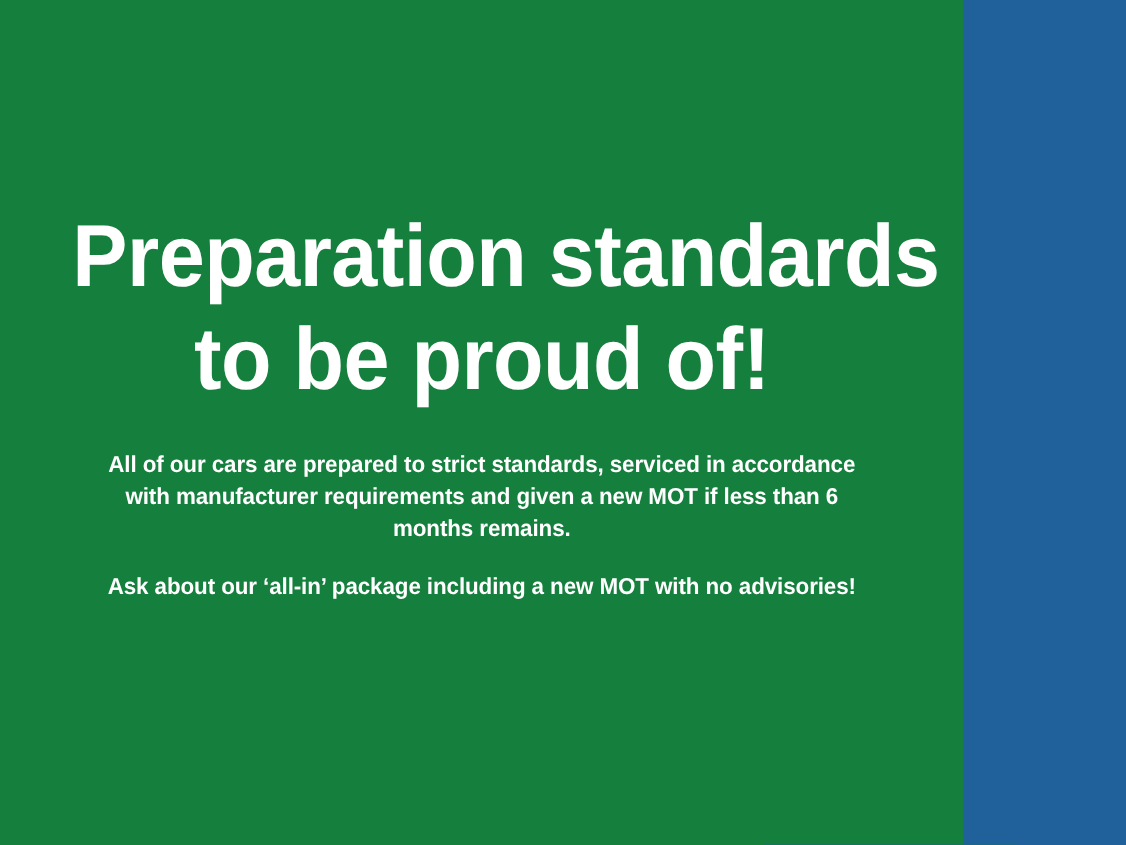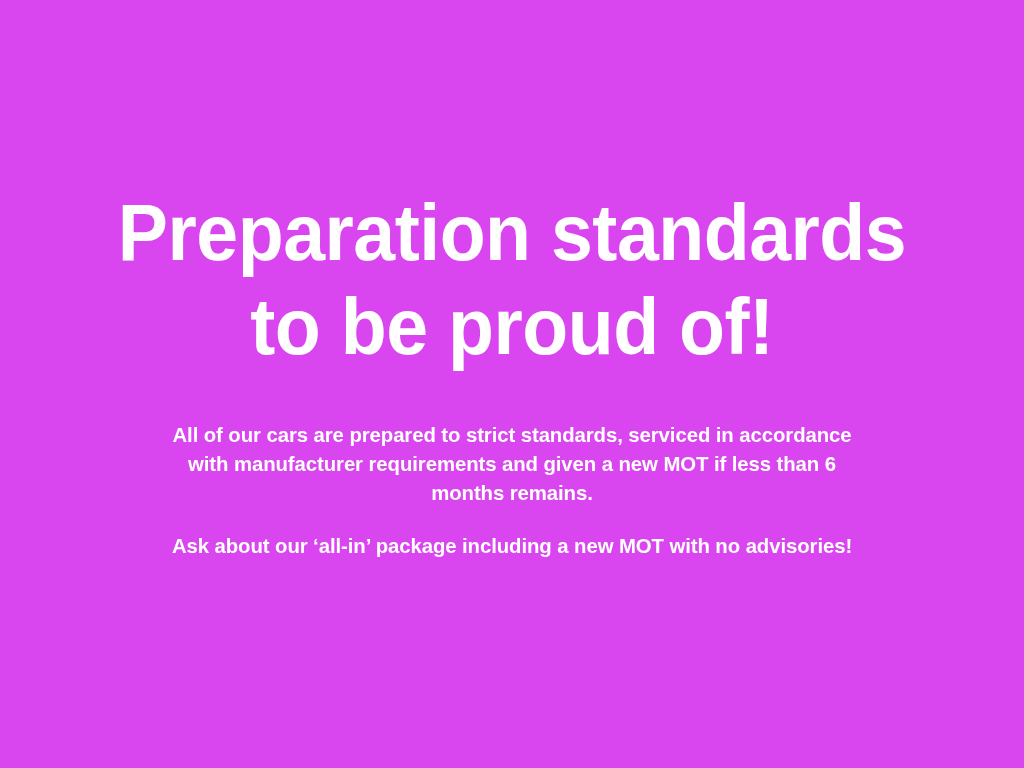--- a/index.html
+++ b/index.html
@@ -12,23 +12,23 @@
     width: 1024px;
     height: 768px;
     overflow: hidden;
     background: #20609b;
     font-family: "Liberation Sans", "DejaVu Sans", sans-serif;
     -webkit-font-smoothing: antialiased;
   }
 
   .slide {
     position: relative;
-    width: 1024px;
+    width: 876px;
     height: 768px;
-    background: #d946ef;
+    background: #15803d;
     box-sizing: border-box;
   }
 
   .content {
     position: absolute;
     left: 0;
     right: 0;
     top: 186px;
     padding: 0 42px;
     text-align: center;
@@ -47,21 +47,21 @@
     transform-origin: center top;
     white-space: nowrap;
   }
 
   .headline-line {
     display: block;
   }
 
   
   .body-block {
-    margin-top: 46px;
+    margin-top: 34px;
   }
 
   .body-paragraph {
     margin: 0 auto;
     max-width: 884px;
     color: #ffffff;
     font-family: "Liberation Sans Narrow", "Liberation Sans", "DejaVu Sans Condensed", "DejaVu Sans", sans-serif;
     font-weight: 700;
     font-size: 21px;
     line-height: 29px;

